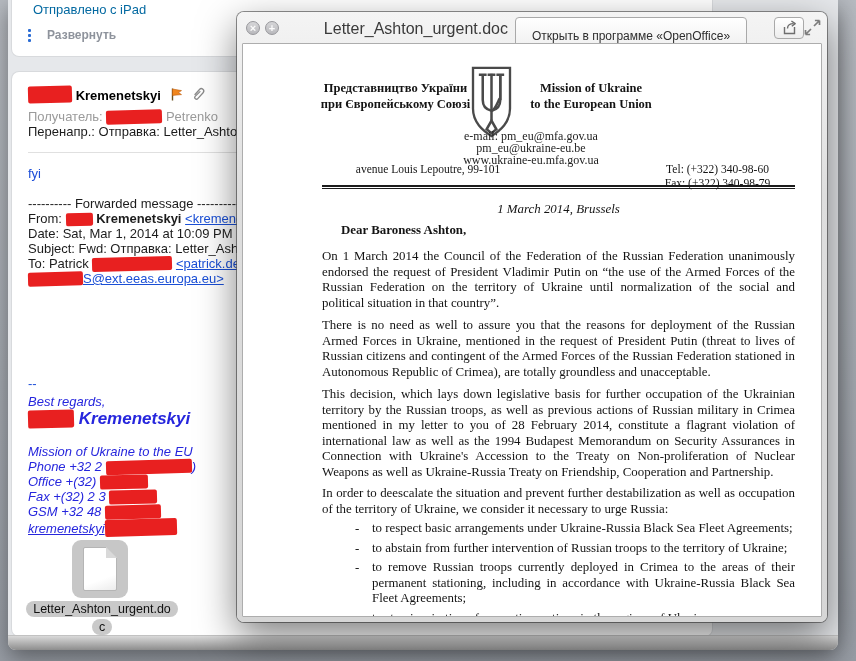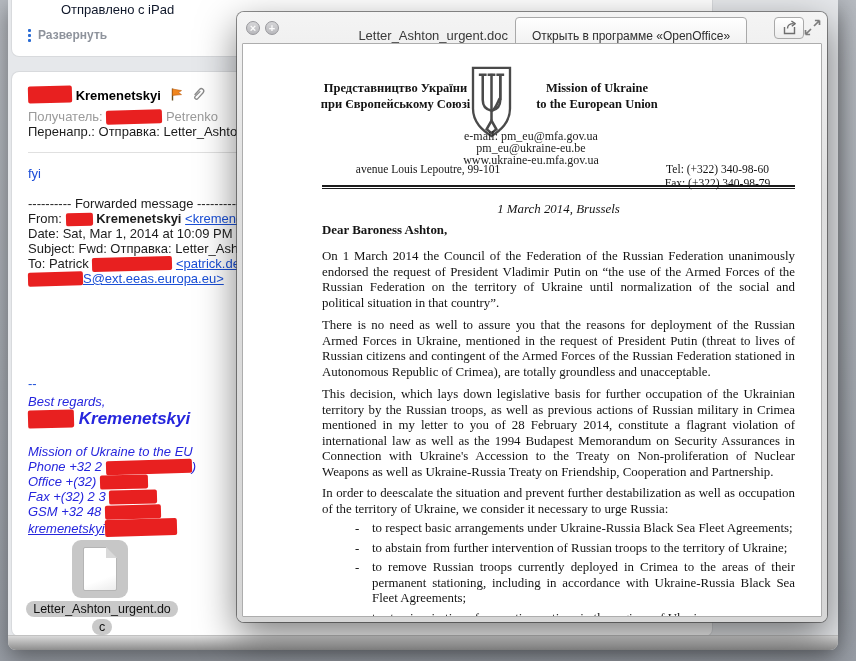--- a/index.html
+++ b/index.html
@@ -18,25 +18,25 @@
   .mail-bottom-chrome{
     position:absolute; left:0; right:0; bottom:0; height:15px;
     background:linear-gradient(180deg,#d9d9d9,#8d8d8d);
     border-radius:0 0 8px 8px; border-top:1px solid #c2c2c2;
   }
   .mail-card{
     position:absolute; background:#fff; border-radius:7px;
     box-shadow:0 0 0 1px #d8dadd;
   }
   .card-top{ left:4px; top:-20px; width:700px; height:76px; }
-  .sent-note{ position:absolute; left:21px; top:22px; font-size:13px; color:#0f172a;margin-left:28px; }
+  .sent-note{ position:absolute; left:21px; top:22px; font-size:13px; color:#0369a1; }
   .expand-row{ position:absolute; left:16px; top:48px; display:flex; align-items:center; gap:7px; cursor:pointer; }
   .dots-icon{ display:flex; flex-direction:column; gap:2px; }
   .dots-icon i{ width:3px; height:3px; background:#2b6cd4; border-radius:1px; }
-  .expand-label{ font-size:12px; font-weight:bold; color:#8e939c; }
+  .expand-label{ font-size:12px; font-weight:bold; color:#8e939c;margin-left:9px; }
 
   .card-main{ left:4px; top:72px; width:700px; height:564px; }
 
   .redact{
     display:inline-block; background:#e82020; border-radius:2px;
     transform:rotate(-1.6deg); vertical-align:text-bottom;
   }
   .hline{ position:absolute; left:16px; white-space:nowrap; font-size:13px; }
   .h1{ top:14px; color:#000; font-weight:bold; }
   .h2{ top:37px; color:#9b9b9b; }
@@ -81,21 +81,21 @@
     z-index:10;
   }
   .ql-titlebar{ position:absolute; left:0; right:0; top:0; height:31px; }
   .tl-btn{
     position:absolute; top:9px; width:14px; height:14px; border-radius:50%;
     background:linear-gradient(180deg,#d6d6d8,#b9b9bd); border:1px solid #97979b;
     color:#fcfcfc; font-size:11px; line-height:12px; text-align:center; font-weight:bold; cursor:pointer;
   }
   .tl-close{ left:9px; }
   .tl-plus{ left:28px; }
-  .ql-title{ position:absolute; left:55px; top:16px; width:216px; text-align:right; font-size:13px; color:#3a3a3a; white-space:nowrap; overflow:hidden; }
+  .ql-title{ position:absolute; left:55px; top:8px; width:216px; text-align:right; font-size:16px; color:#3a3a3a; white-space:nowrap; overflow:hidden; }
   .ql-open-btn{
     position:absolute; left:278px; top:5px; height:38px; padding:0 16px;
     font-family:"Liberation Sans",sans-serif; font-size:12px; color:#2e2e2e;
     background:linear-gradient(180deg,#ffffff,#ededed); border:1px solid #a9a9a9; border-radius:4px;
     box-shadow:0 1px 0 rgba(255,255,255,.6) inset; cursor:pointer;
   }
   .ql-share-btn{
     position:absolute; left:537px; top:5px; width:30px; height:22px;
     background:linear-gradient(180deg,#ffffff,#ededed); border:1px solid #a9a9a9; border-radius:4px; cursor:pointer;
     display:flex; align-items:center; justify-content:center;
@@ -103,33 +103,33 @@
   .ql-fullscreen{ position:absolute; left:567px; top:7px; width:17px; height:17px; cursor:pointer; }
   .ql-content{
     position:absolute; left:5px; right:5px; top:31px; bottom:5px;
     background:#fff; border:1px solid #adadad; border-radius:1px; overflow:hidden;
   }
 
   
   .doc{ position:absolute; inset:0; font-family:"Liberation Serif", serif; color:#141414; }
   .org{ position:absolute; top:36px; text-align:center; font-weight:bold; font-size:12.5px; line-height:16px; }
   .org-ua{ left:70px; width:165px; }
-  .org-en{ left:274px; width:160px; }
+  .org-en{ left:268px; width:160px; }
   .crest{ position:absolute; left:227px; top:22px; width:43px; height:74px; }
   .contact{ position:absolute; left:180px; top:86px; width:216px; text-align:center; font-size:12px; line-height:12px; color:#222; }
   .addr{ position:absolute; top:118px; font-size:11.5px; line-height:14px; text-align:center; }
   .addr-left{ left:85px; width:200px; }
   .addr-right{ left:392px; width:165px; }
   .rule{ position:absolute; left:79px; right:26px; top:141px; height:4px; border-top:2px solid #1c1c1c; border-bottom:1px solid #1c1c1c; }
   .letter{
     position:absolute; left:79px; right:26px; top:158px;
     font-size:12.9px; line-height:15.5px; text-align:justify;
   }
   .dateline{ text-align:center; font-style:italic; margin-bottom:5px; }
-  .salutation{ font-weight:bold; text-align:left; margin-bottom:11px; }
+  .salutation{ font-weight:bold; text-align:left; margin-bottom:11px;margin-left:19px; }
   .letter p{ margin:0 0 7px 0; }
   .letter p.p3{ margin-bottom:6px; }
   .letter p.p4{ margin-bottom:4px; }
   .letter ul{ list-style:none; }
   .letter li{ position:relative; padding-left:50px; margin-bottom:4px; }
   .letter li::before{ content:"-"; position:absolute; left:33px; }
 </style>
 </head>
 <body>
 

